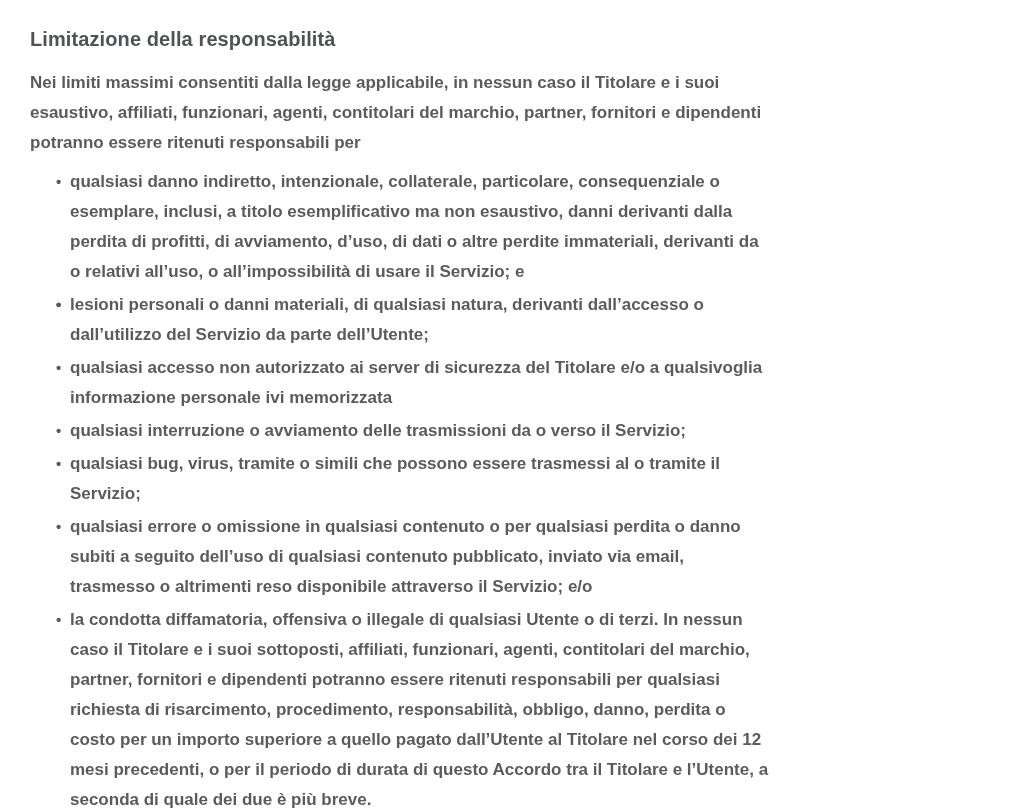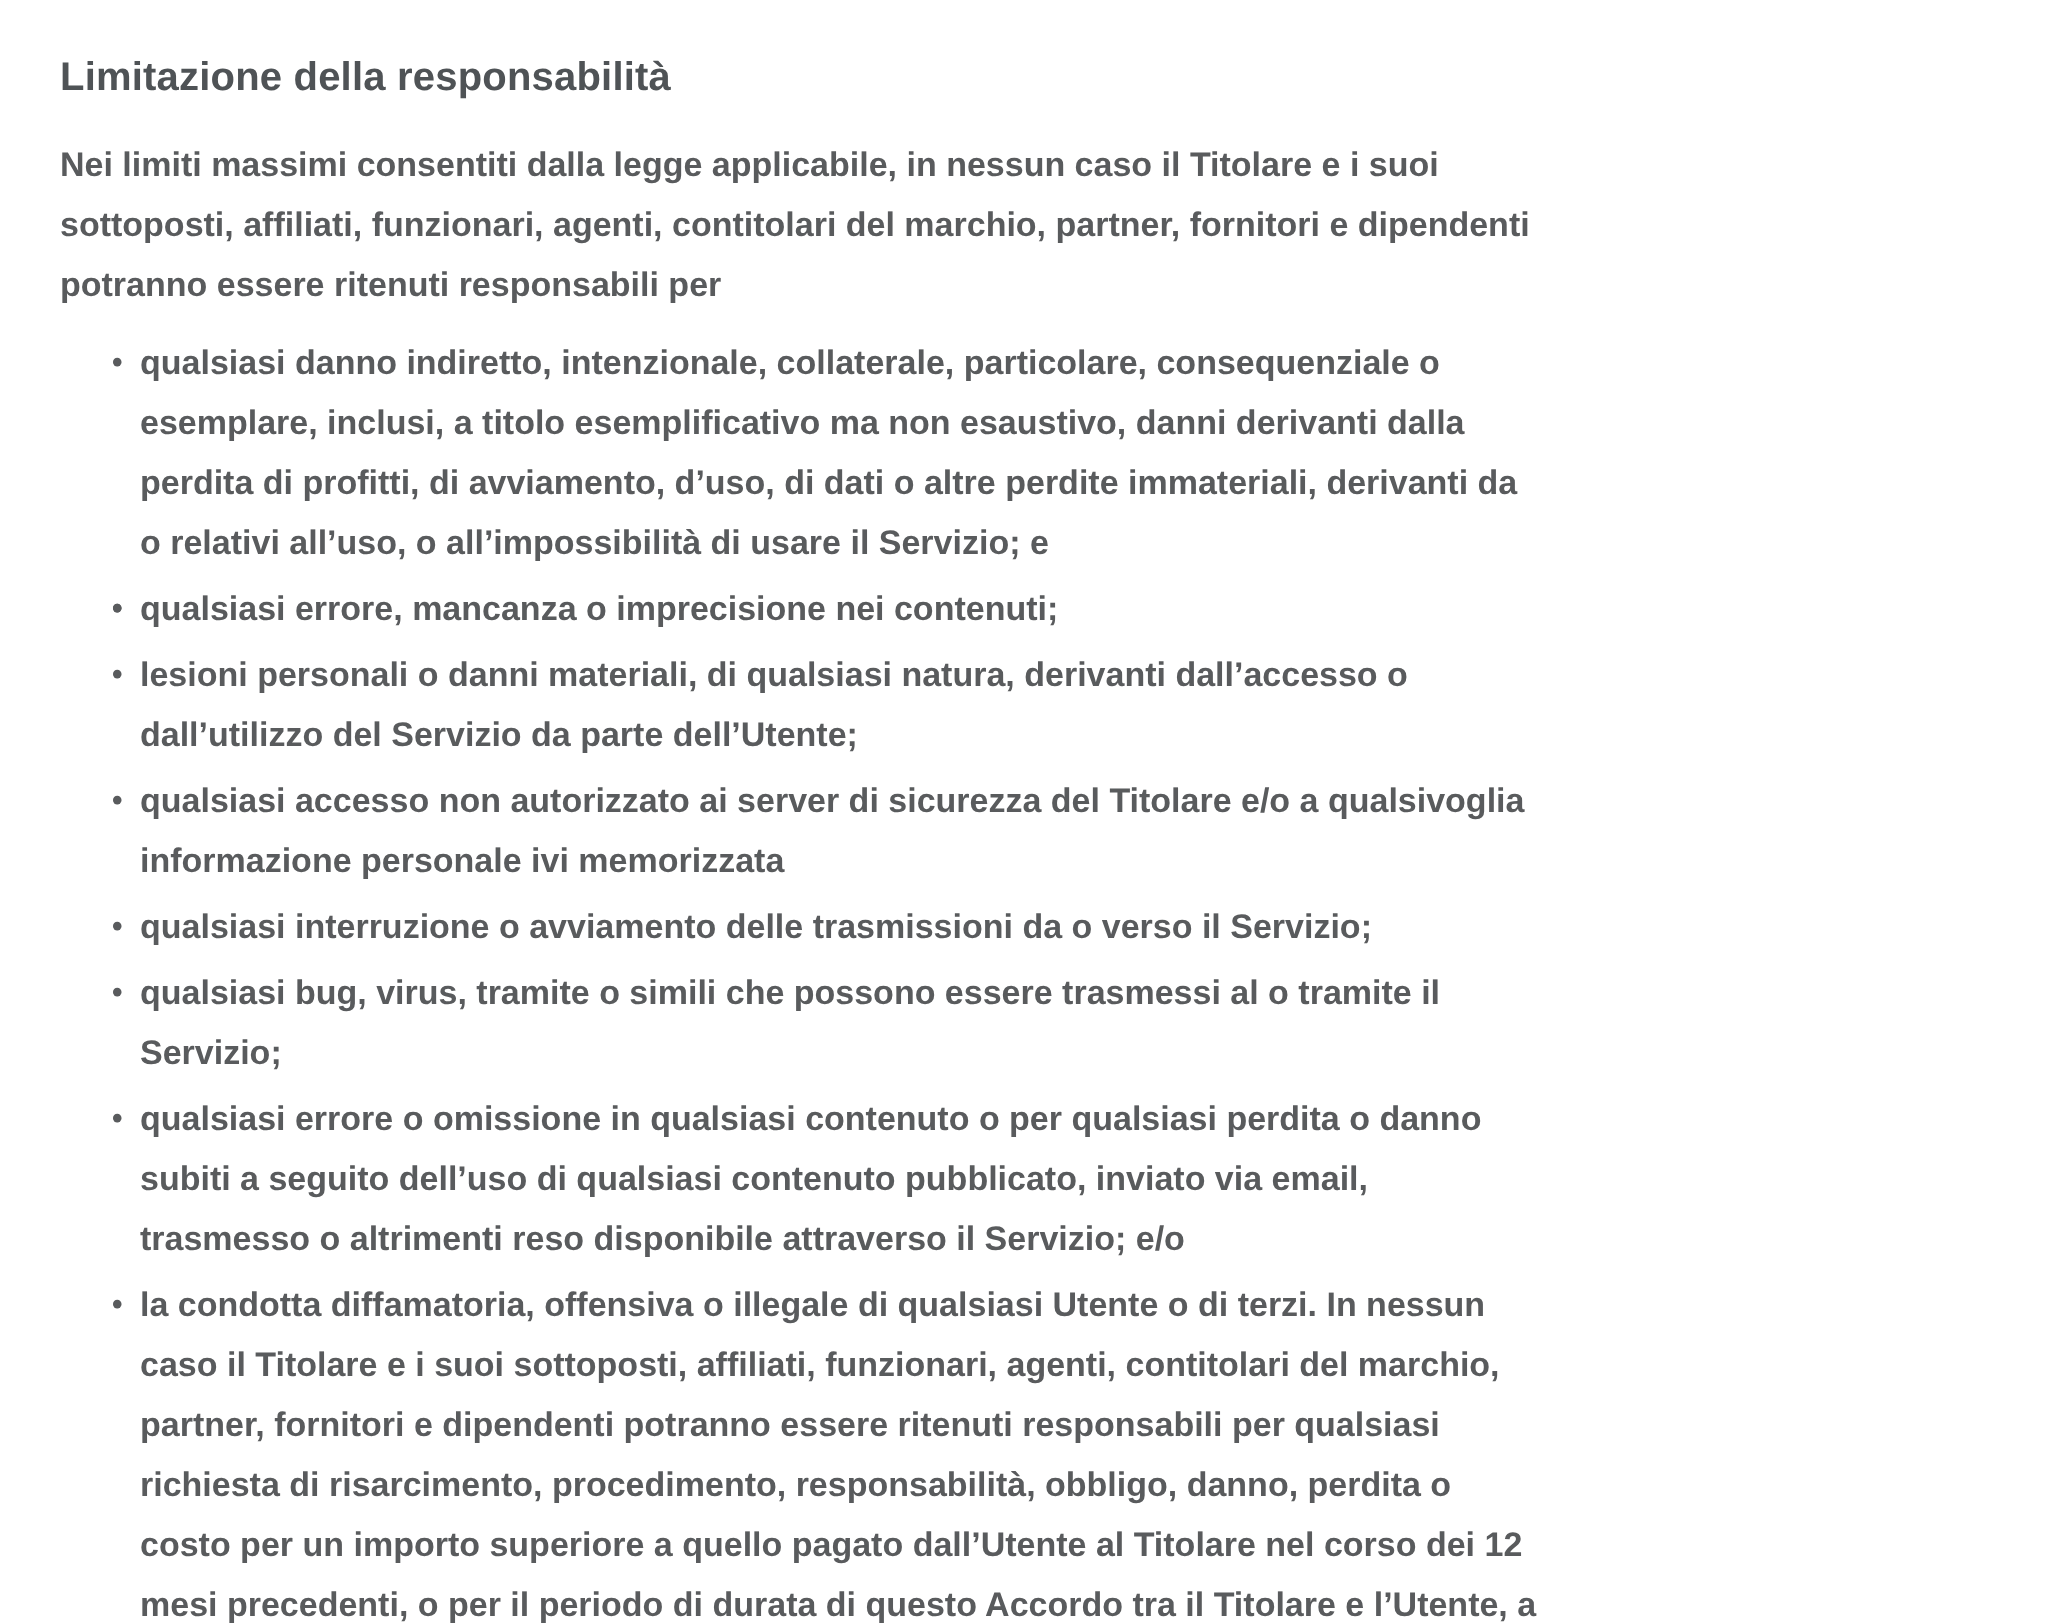--- a/index.html
+++ b/index.html
@@ -58,33 +58,32 @@
     line-height:30px;
   }
 </style>
 </head>
 <body>
 
 <div class="doc">
 
   <h2 class="doc-heading">Limitazione della responsabilità</h2>
 
-  <p class="doc-intro">Nei limiti massimi consentiti dalla legge applicabile, in nessun caso il Titolare e i suoi sottoposti, affiliati, funzionari, agenti, contitolari del marchio, partner, fornitori e dipendenti potranno essere ritenuti responsabili per</p>
+  <p class="doc-intro">Nei limiti massimi consentiti dalla legge applicabile, in nessun caso il Titolare e i suoi esaustivo, affiliati, funzionari, agenti, contitolari del marchio, partner, fornitori e dipendenti potranno essere ritenuti responsabili per</p>
 
   <ul class="doc-list">
     <li>
       <span class="bullet">•</span>
       <span>qualsiasi danno indiretto, intenzionale, collaterale, particolare, consequenziale o esemplare, inclusi, a titolo esemplificativo ma non esaustivo, danni derivanti dalla perdita di profitti, di avviamento, d’uso, di dati o altre perdite immateriali, derivanti da o relativi all’uso, o all’impossibilità di usare il Servizio; e</span>
     </li>
     <li>
       <span class="bullet">•</span>
     </li>
     <li>
       <span class="bullet">•</span>
-      <span>qualsiasi errore, mancanza o imprecisione nei contenuti;</span>
     </li>
     <li>
       <span class="bullet">•</span>
       <span>lesioni personali o danni materiali, di qualsiasi natura, derivanti dall’accesso o dall’utilizzo del Servizio da parte dell’Utente;</span>
     </li>
     <li>
       <span class="bullet">•</span>
       <span>qualsiasi accesso non autorizzato ai server di sicurezza del Titolare e/o a qualsivoglia informazione personale ivi memorizzata</span>
     </li>
     <li>

